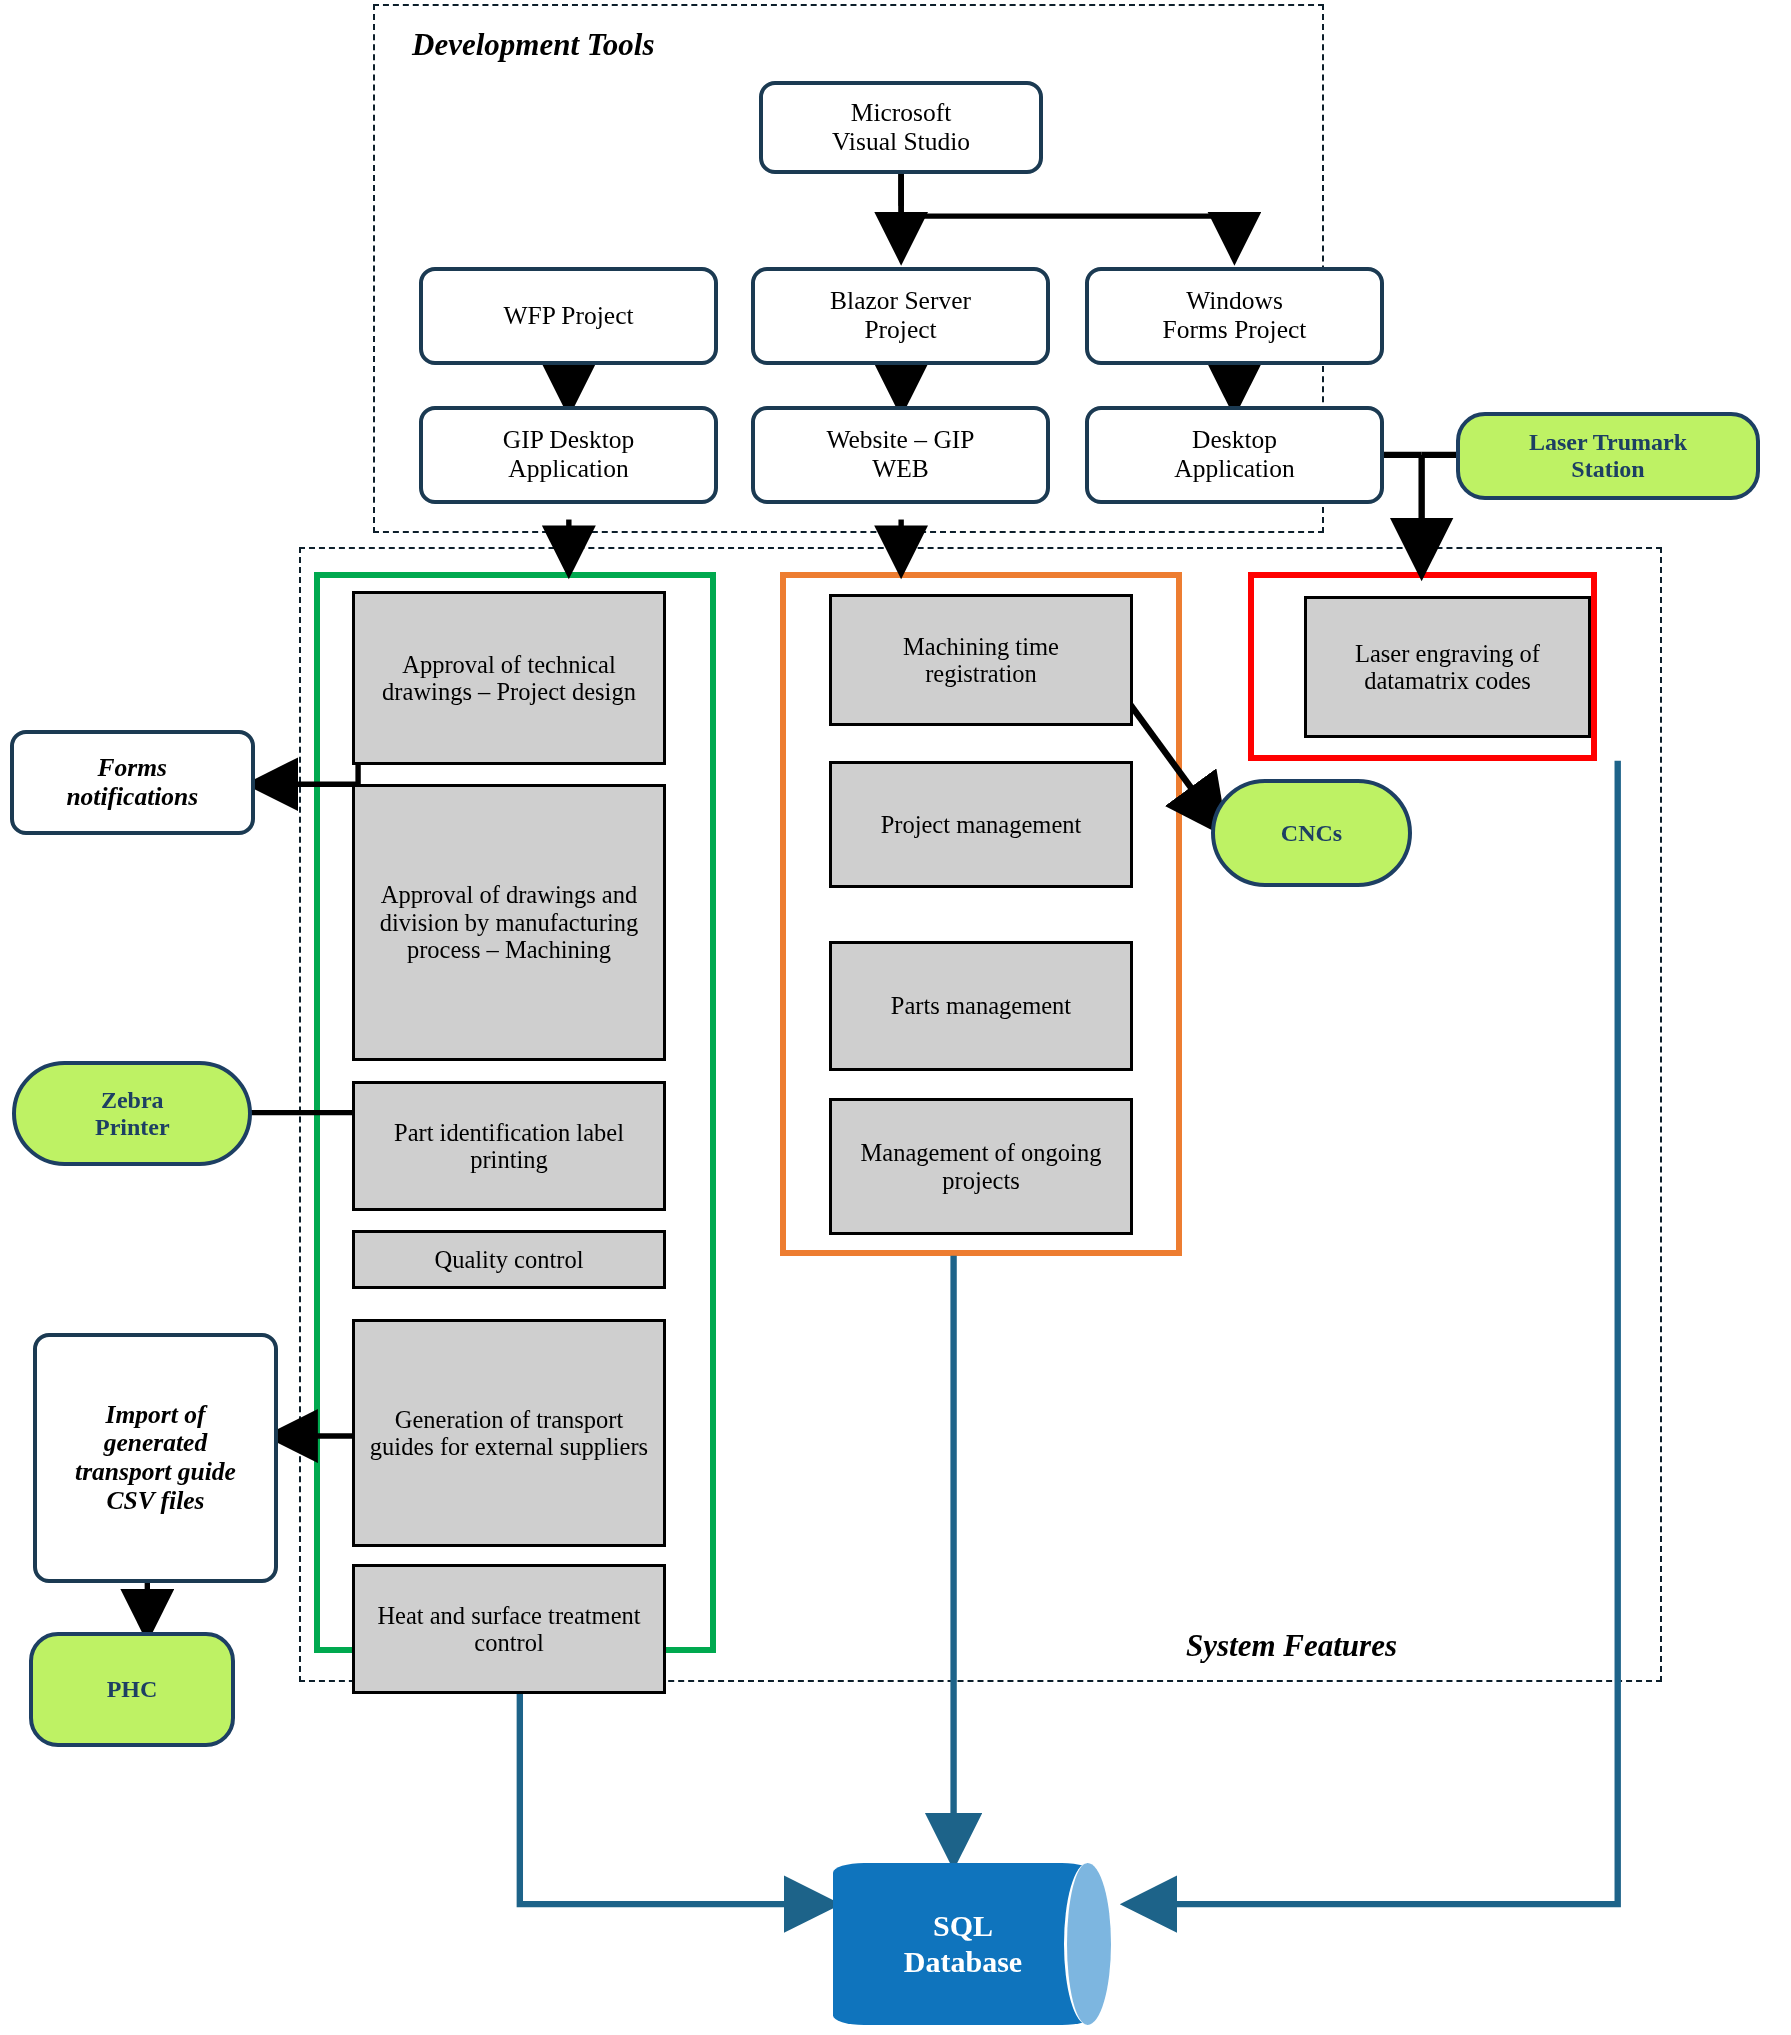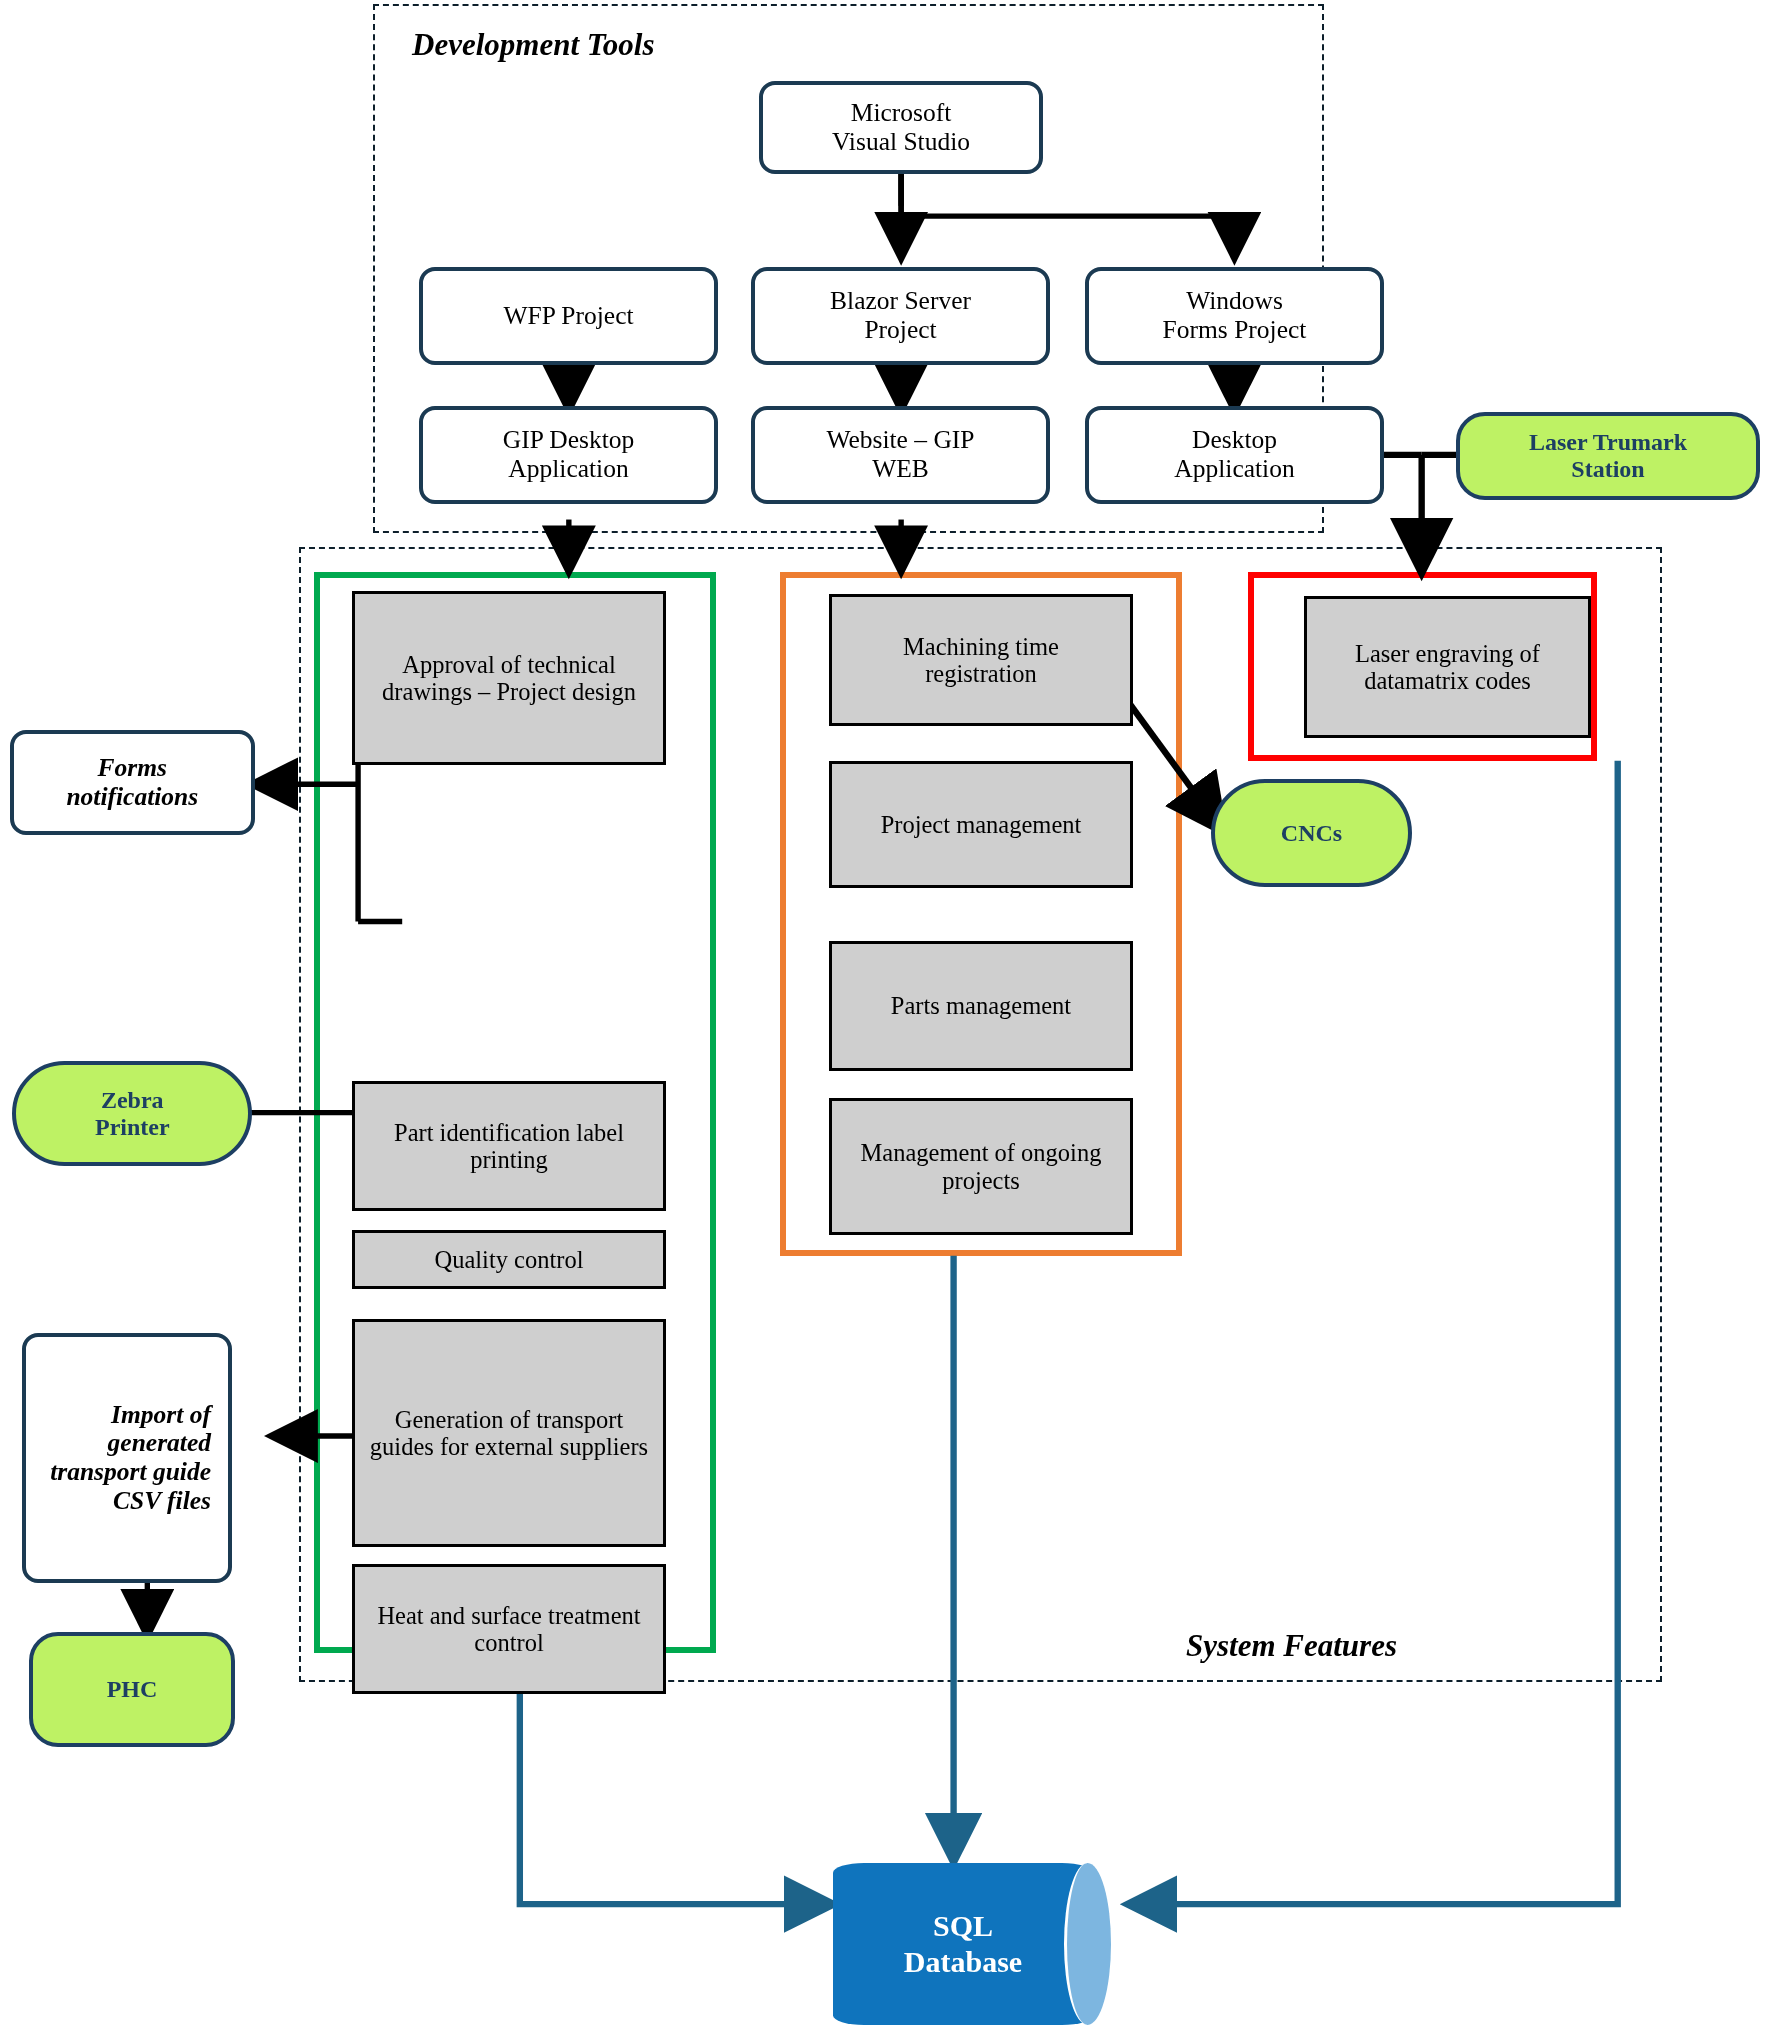--- a/index.html
+++ b/index.html
@@ -175,39 +175,40 @@
 Application</div>
   <div class="node rounded" style="left:751px;top:406px;width:299px;height:98px;white-space:pre-line;">Website – GIP
 WEB</div>
   <div class="node rounded" style="left:1085px;top:406px;width:299px;height:98px;white-space:pre-line;">Desktop
 Application</div>
 
   <div class="node ext soft" style="left:1456px;top:412px;width:304px;height:88px;white-space:pre-line;">Laser Trumark
 Station</div>
 
   <div class="node feature" style="left:352px;top:591px;width:314px;height:174px;padding:0 14.7px;">Approval of technical drawings – Project design</div>
+  <div class="node feature" style="left:352px;top:784px;width:314px;height:277px;padding:0 14.7px;">Approval of drawings and division by manufacturing process – Machining</div>
   <div class="node feature" style="left:352px;top:1081px;width:314px;height:130px;padding:0 14.7px;">Part identification label printing</div>
   <div class="node feature" style="left:352px;top:1230px;width:314px;height:59px;padding:0 14.7px;">Quality control</div>
   <div class="node feature" style="left:352px;top:1319px;width:314px;height:228px;padding:0 14.7px;">Generation of transport guides for external suppliers</div>
   <div class="node feature" style="left:352px;top:1564px;width:314px;height:130px;padding:0 14.7px;">Heat and surface treatment control</div>
 
   <div class="node feature" style="left:829px;top:594px;width:304px;height:132px;padding:0 14.7px;">Machining time registration</div>
   <div class="node feature" style="left:829px;top:761px;width:304px;height:127px;padding:0 14.7px;">Project management</div>
   <div class="node feature" style="left:829px;top:941px;width:304px;height:130px;padding:0 14.7px;">Parts management</div>
   <div class="node feature" style="left:829px;top:1098px;width:304px;height:137px;padding:0 14.7px;">Management of ongoing projects</div>
 
   <div class="node feature" style="left:1304px;top:596px;width:287px;height:142px;padding:0 14.7px;">Laser engraving of datamatrix codes</div>
 
   <div class="node rounded italic" style="left:9.8px;top:730px;width:245px;height:105px;white-space:pre-line;">Forms
 notifications</div>
 
   <div class="node ext" style="left:12.3px;top:1061px;width:240px;height:105px;white-space:pre-line;">Zebra
 Printer</div>
 
-  <div class="node rounded italic" style="left:22px;top:1333px;width:210px;height:250px;padding:0 17px;text-align:right;">Import of generated transport guide CSV files</div>
+  <div class="node rounded italic" style="left:33px;top:1333px;width:245px;height:250px;padding:0 17px;">Import of generated transport guide CSV files</div>
 
   <div class="node ext soft" style="left:29px;top:1632px;width:206px;height:115px;">PHC</div>
 
   <div class="node ext" style="left:1211px;top:779px;width:201px;height:108px;">CNCs</div>
 
   <div class="db" style="left:833px;top:1863px;width:260px;height:162px;">
     <span class="db-body"></span>
     <span class="db-cap"></span>
     <span class="db-label" style="white-space:pre-line;">SQL
 Database</span>

